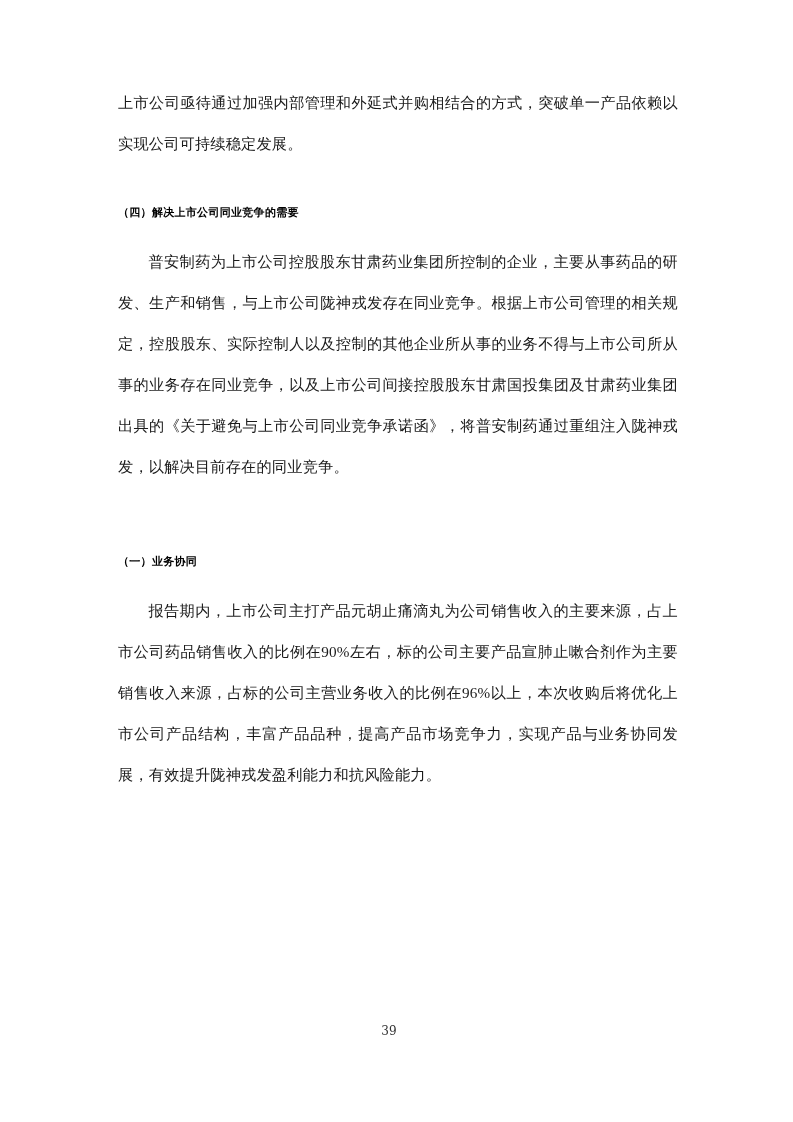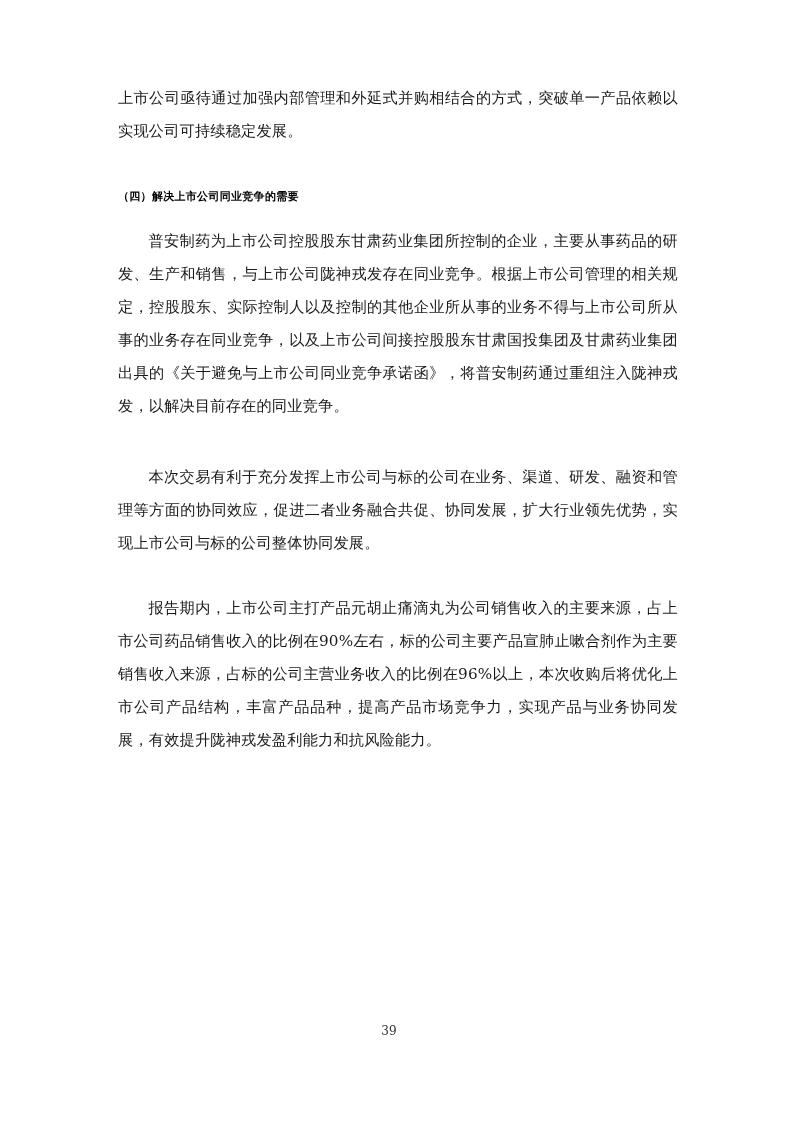--- a/index.html
+++ b/index.html
@@ -21,26 +21,27 @@
   }
   .content {
     position: absolute;
     left: 118px;
     top: 82px;
     width: 560px;
   }
   p.body-text {
     margin: 0 0 0 0;
     font-size: 15.2px;
-    line-height: 33px;
+    line-height: 41px;
     text-align: justify;
     text-justify: inter-ideograph;
     color: #1a1a1a;
     text-indent: 2em;
     letter-spacing: 0.2px;
+    font-family: Liberation Serif, serif;
   }
   p.no-indent {
     text-indent: 0;
   }
   h2.heading {
     margin: 0;
     font-size: 11px;
     line-height: 33px;
     font-weight: bold;
     color: #000000;
@@ -77,24 +78,24 @@
 
     <div class="gap-small"></div>
 
     <p class="body-text">普安制药为上市公司控股股东甘肃药业集团所控制的企业，主要从事药品的研发、生产和销售，与上市公司陇神戎发存在同业竞争。根据上市公司管理的相关规定，控股股东、实际控制人以及控制的其他企业所从事的业务不得与上市公司所从事的业务存在同业竞争，以及上市公司间接控股股东甘肃国投集团及甘肃药业集团出具的《关于避免与上市公司同业竞争承诺函》，将普安制药通过重组注入陇神戎发，以解决目前存在的同业竞争。</p>
 
     <div class="gap-large"></div>
 
 
     <div class="gap-small"></div>
 
-    <p class="body-text">本次交易有利于充分发挥上市公司与标的公司在业务、渠道、研发、融资和管理等方面的协同效应，促进二者业务融合共促、协同发展，扩大行业领先优势，实现上市公司与标的公司整体协同发展。</p>
 
     <div class="gap-med"></div>
 
+    <h2 class="heading">（一）业务协同</h2>
 
     <div class="gap-small"></div>
 
     <p class="body-text">报告期内，上市公司主打产品元胡止痛滴丸为公司销售收入的主要来源，占上市公司药品销售收入的比例在90%左右，标的公司主要产品宣肺止嗽合剂作为主要销售收入来源，占标的公司主营业务收入的比例在96%以上，本次收购后将优化上市公司产品结构，丰富产品品种，提高产品市场竞争力，实现产品与业务协同发展，有效提升陇神戎发盈利能力和抗风险能力。</p>
 
   </div>
 
   <div class="page-number">39</div>
 </div>
 

